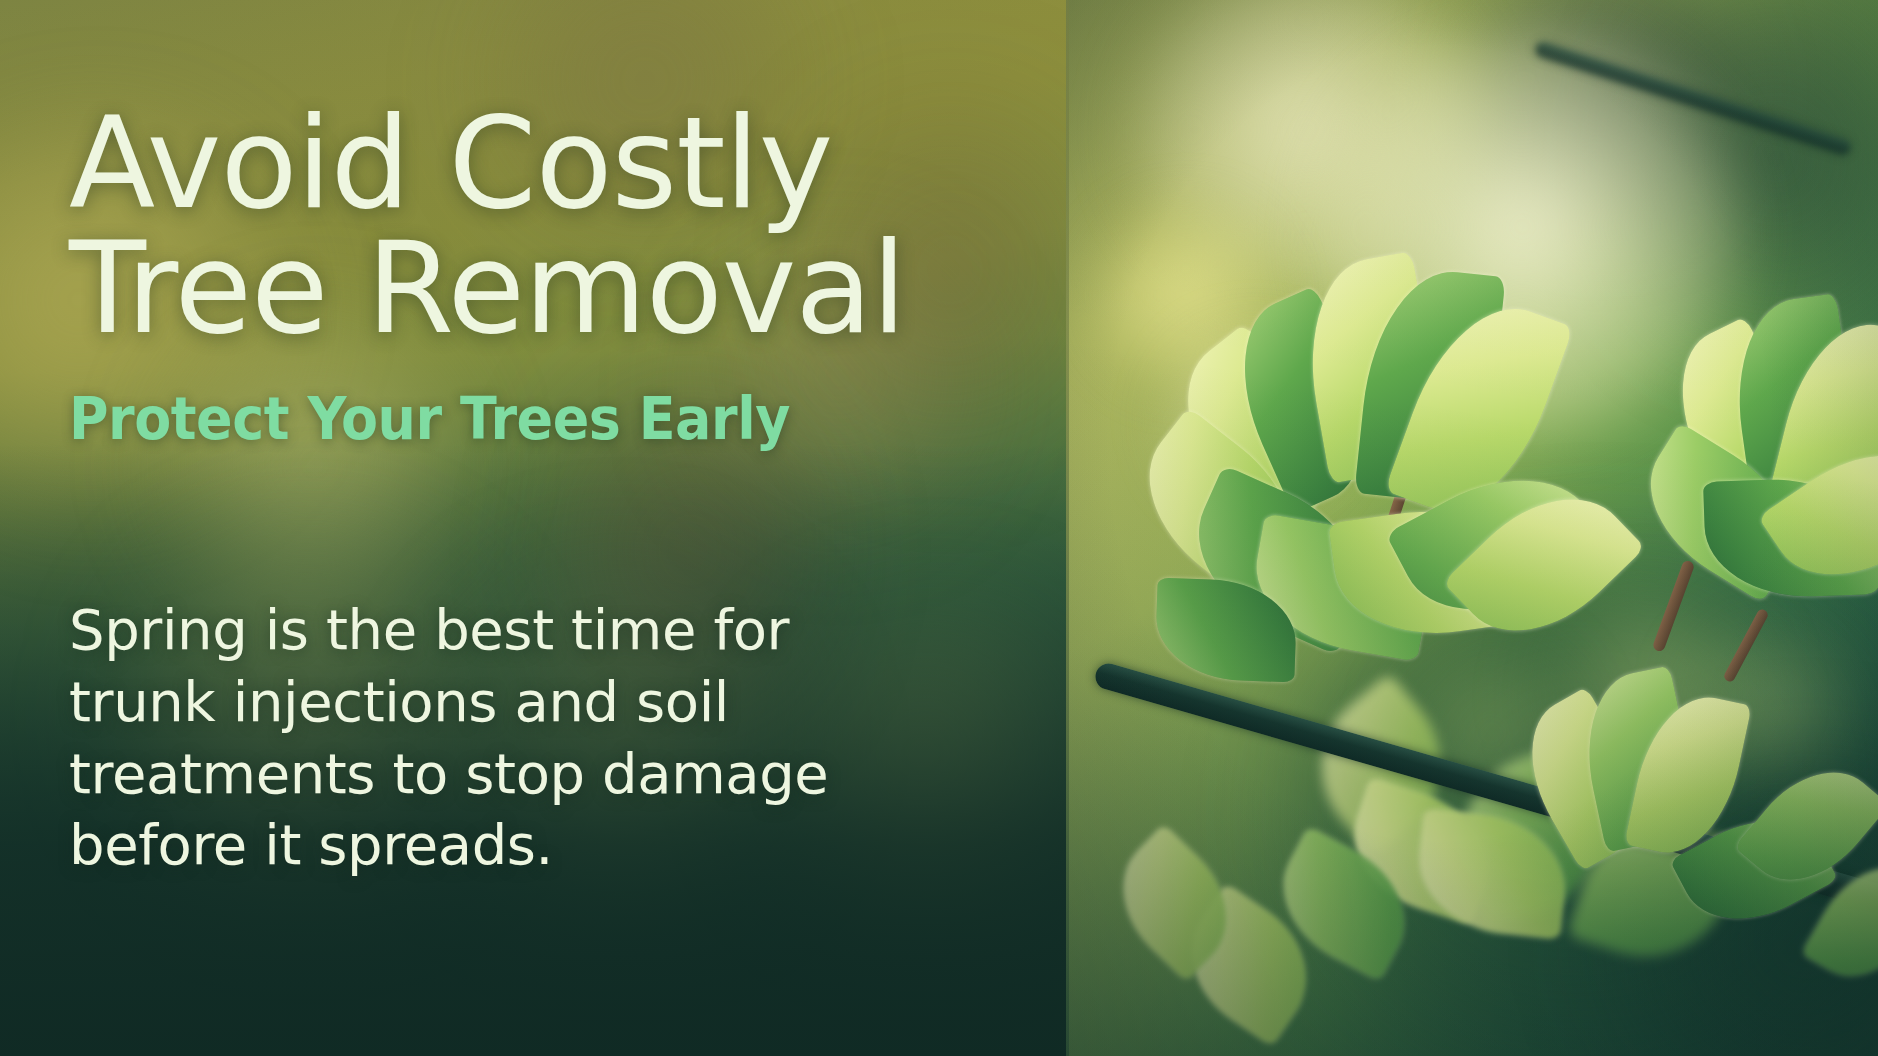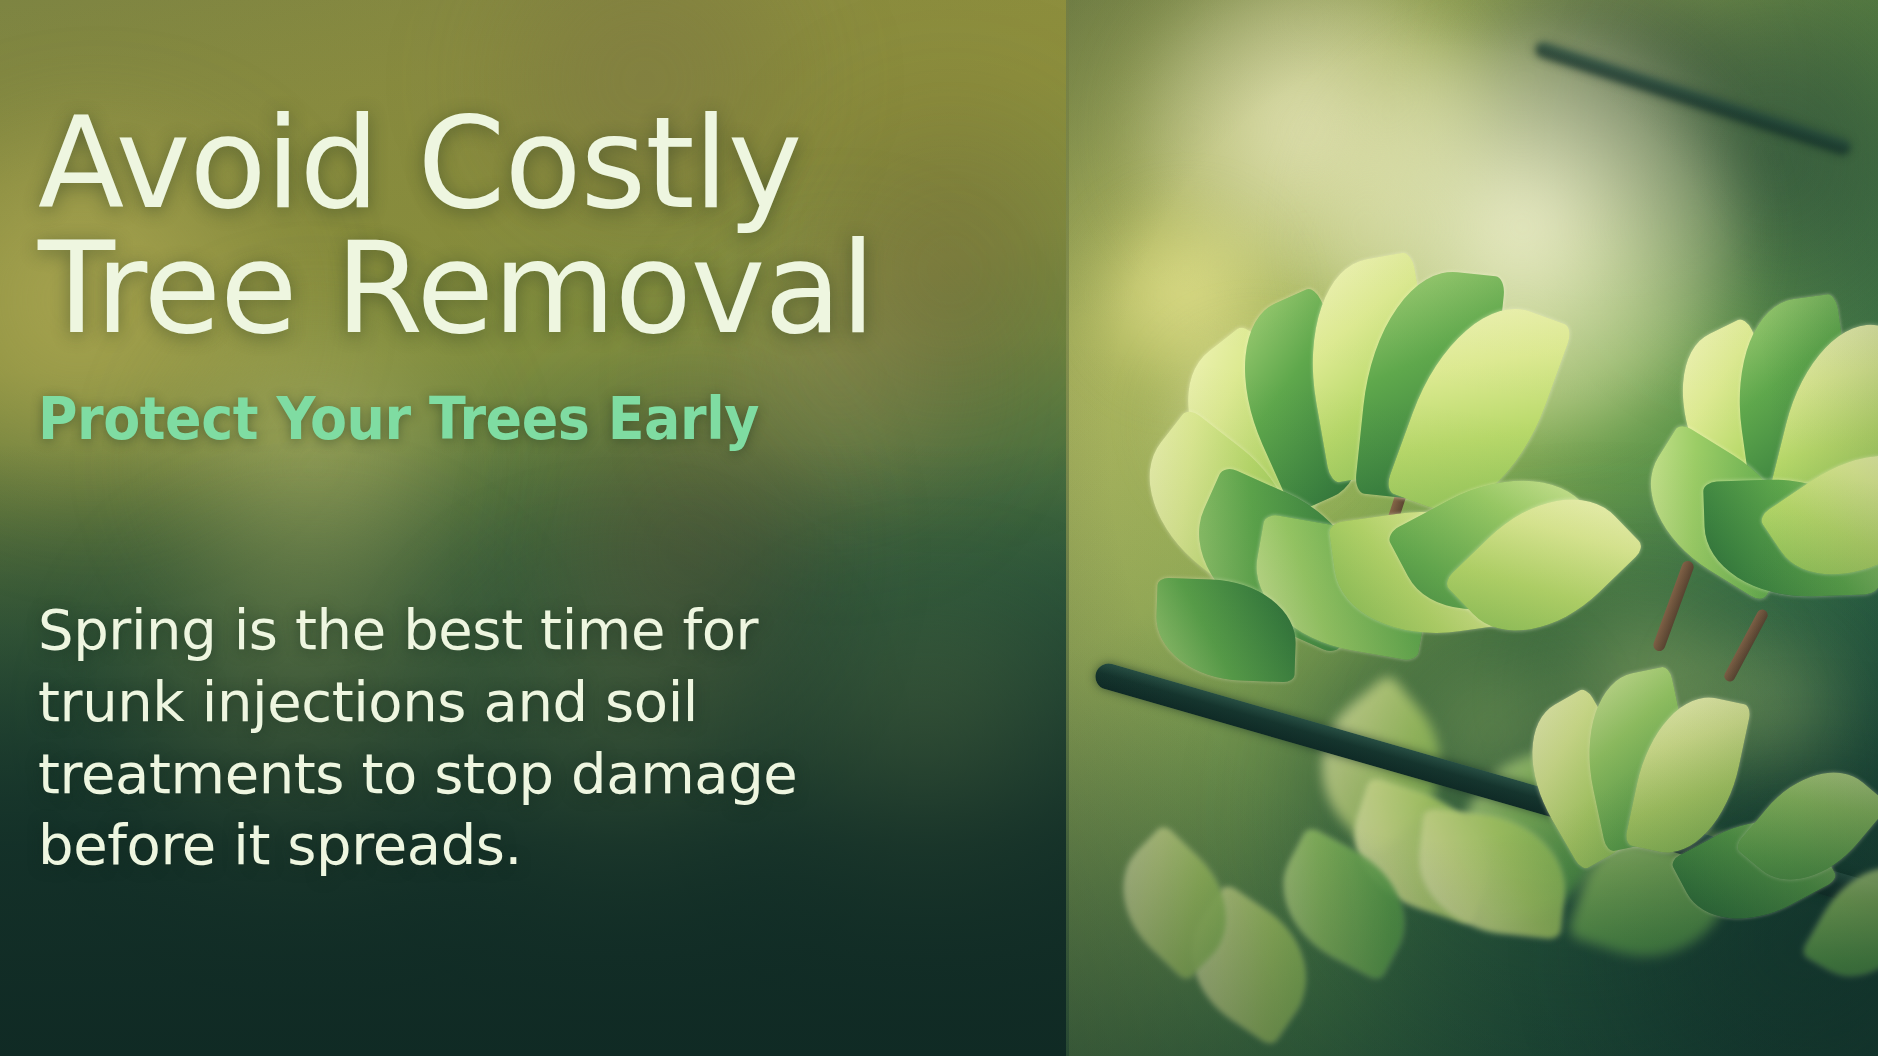--- a/index.html
+++ b/index.html
@@ -91,21 +91,21 @@
        rgba(22,50,41,0.42) 62%,
        rgba(18,45,38,0.80) 80%,
        rgba(16,42,36,0.95) 100%);
     pointer-events: none;
   }
 
   
   .text-stack {
     position: relative;
     z-index: 5;
-    padding: 102px 60px 0 38px;
+    padding: 102px 60px 0 69px;
     box-sizing: border-box;
     height: 100%;
   }
 
   .headline {
     margin: 0;
     color: #eef6e0;
     font-family: "DejaVu Sans", sans-serif;
     font-weight: 400;
     font-size: 126px;

